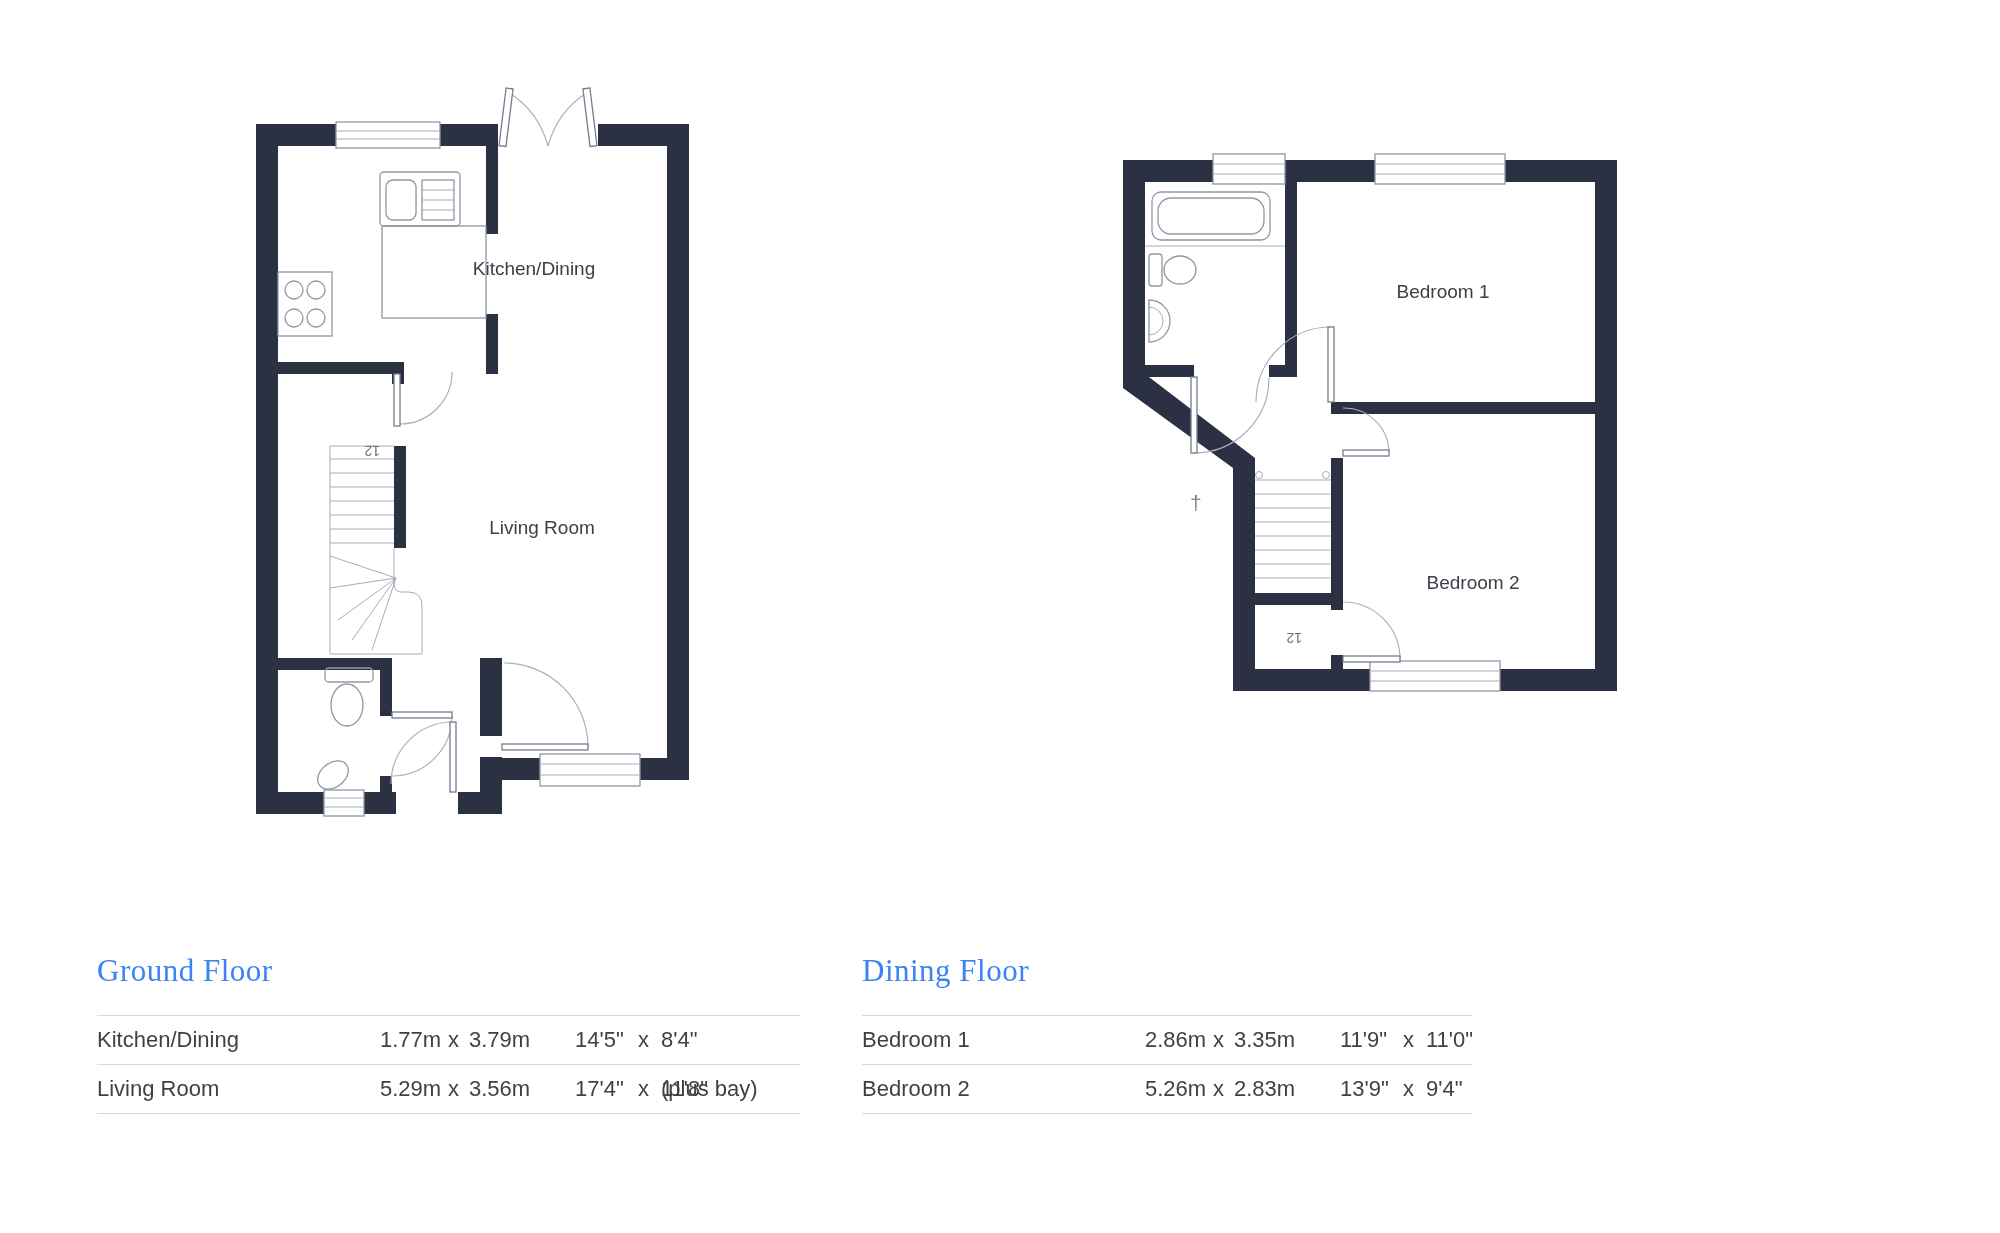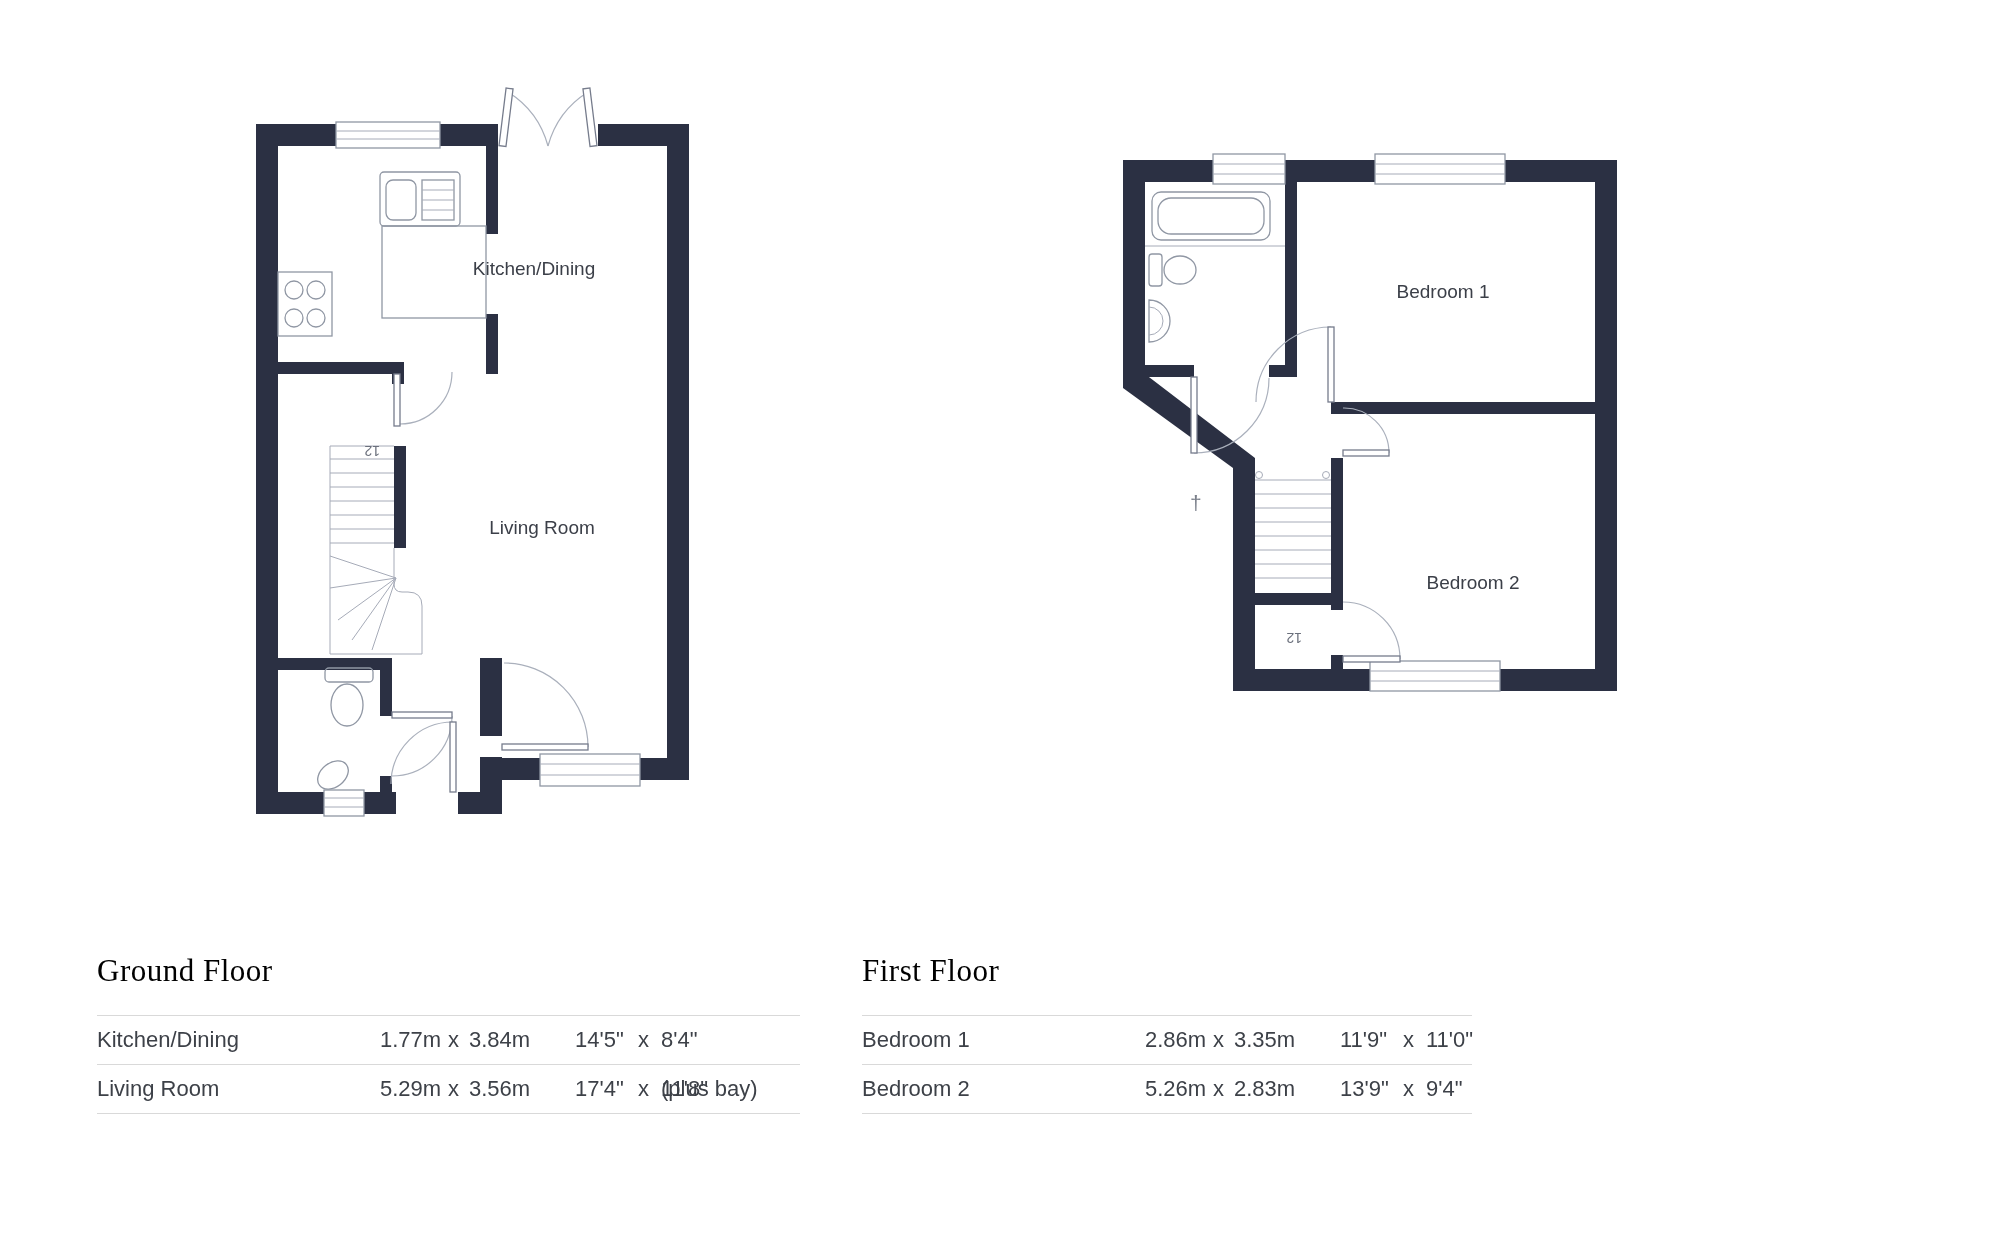--- a/index.html
+++ b/index.html
@@ -12,21 +12,21 @@
   .thin2{fill:none;stroke:#a6abb8;stroke-width:1;}
   .winfill{fill:#ffffff;stroke:#9097a4;stroke-width:1.3;}
   .leaf{fill:#ffffff;stroke:#767c8c;stroke-width:1.3;}
   .arc{fill:none;stroke:#aab0bc;stroke-width:1.2;}
   .roomlabel{font-family:"Liberation Sans", sans-serif;font-size:19px;fill:#3b3f48;}
   .stairslabel{font-family:"Liberation Sans", sans-serif;font-size:14px;fill:#6b707c;}
   .dagger{font-family:"Liberation Sans", sans-serif;font-size:21px;fill:#7a7f8a;}
   
   .dimtable{position:absolute;}
   .dimtable h2{margin:0 0 26px 0;font-family:"Liberation Serif", serif;font-weight:400;
-               font-size:31px;color:#000000;letter-spacing:.5px;}
+               font-size:31px;color:#3b82f6;letter-spacing:.5px;}
   .trow{position:relative;height:48px;border-top:1px solid #d9d9d9;}
   .trow:last-child{border-bottom:1px solid #d9d9d9;}
   .trow span{position:absolute;top:50%;transform:translateY(-50%);
              font-size:22px;color:#3d4148;white-space:nowrap;}
   .c-name{left:0;}
   .c-m1{left:283px;}
   .c-mx{left:351px;}
   .c-m2{left:372px;}
   .c-i1{left:478px;}
   .c-ix{left:541px;}
@@ -236,21 +236,21 @@
     <text class="roomlabel" x="331" y="148" text-anchor="middle">Bedroom 1</text>
     <text class="roomlabel" x="361" y="439" text-anchor="middle">Bedroom 2</text>
   </svg>
 
   <div class="dimtable" style="left:97px;top:953px;width:703px;">
     <h2>Ground Floor</h2>
     <div class="trow">
       <span class="c-name">Kitchen/Dining</span>
       <span class="c-m1">1.77m</span>
       <span class="c-mx">x</span>
-      <span class="c-m2">3.84m</span>
+      <span class="c-m2">3.79m</span>
       <span class="c-i1">14'5"</span>
       <span class="c-ix">x</span>
       <span class="c-i2">
           <span>8'4"</span> 
           <span></span>
         </span>
     </div>
     <div class="trow">
       <span class="c-name">Living Room</span>
       <span class="c-m1">5.29m</span>
@@ -259,21 +259,21 @@
       <span class="c-i1">17'4"</span>
       <span class="c-ix">x</span>
       <span class="c-i2">
           <span>11'8"</span> 
           <span>(plus bay)</span>
         </span>
     </div>
   </div>
 
   <div class="dimtable" style="left:862px;top:953px;width:610px;">
-    <h2>First Floor</h2>
+    <h2>Dining Floor</h2>
     <div class="trow">
       <span class="c-name">Bedroom 1</span>
       <span class="c-m1">2.86m</span>
       <span class="c-mx">x</span>
       <span class="c-m2">3.35m</span>
       <span class="c-i1">11'9"</span>
       <span class="c-ix">x</span>
       <span class="c-i2">
           <span>11'0"</span> 
           <span></span>

